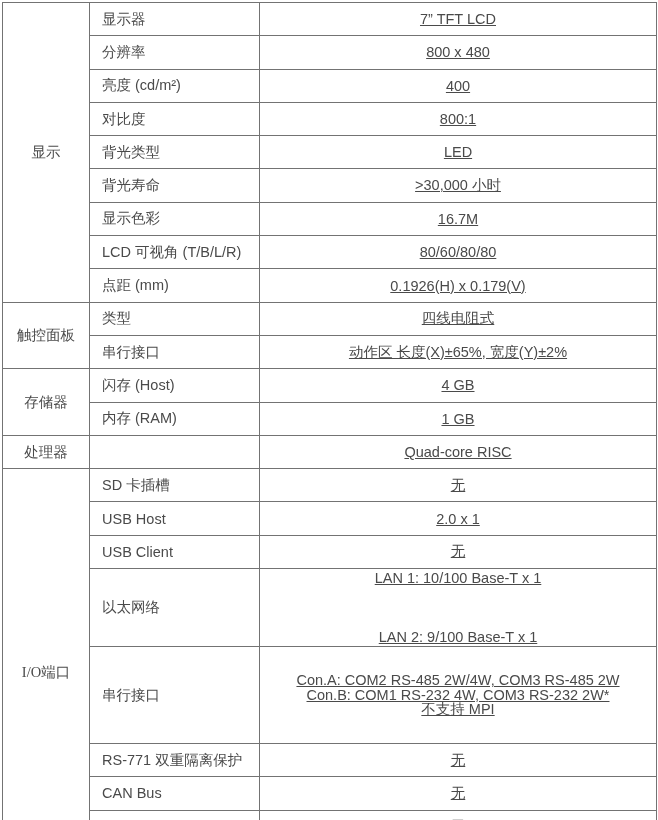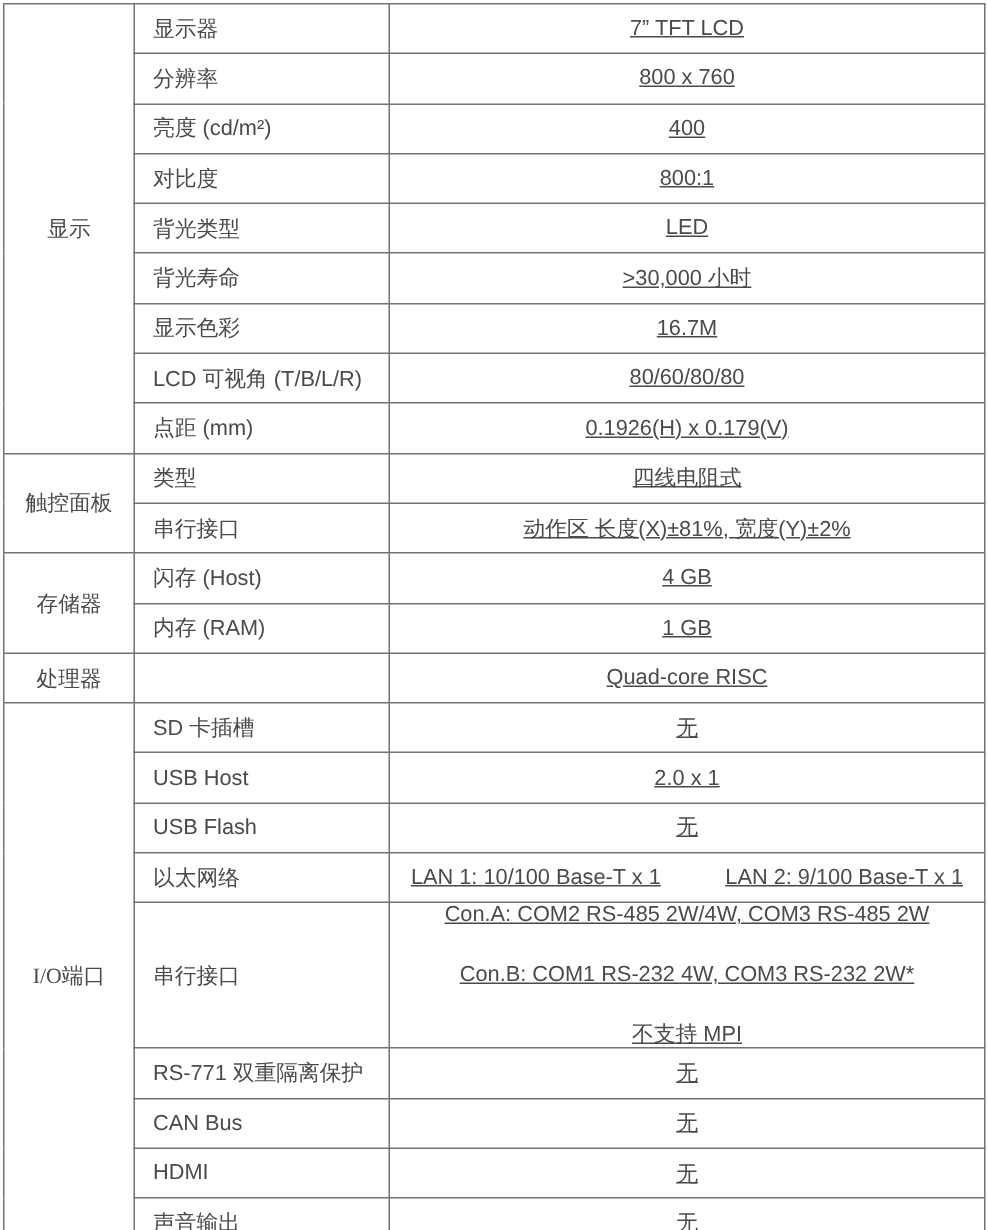--- a/index.html
+++ b/index.html
@@ -38,49 +38,50 @@
     padding: 0 4px 0 12px;
   }
   .val {
     text-align: center;
     text-decoration: underline;
   }
   tr.tall { height: 94px; }
   .val-lines {
     display: flex;
     flex-direction: column;
-    justify-content: space-between;
+    justify-content: center;
     height: 94px;
   }
   .val-lines > div { line-height: 1; }
   .val-split {
     display: flex;
-    justify-content: center;
+    justify-content: space-between;
     gap: 43px;
+    flex-direction: column;
   }
 </style>
 </head>
 <body>
 
 <table class="spec-table">
   <colgroup>
     <col class="col-cat">
       <col class="col-prop">
       <col class="col-val">
   </colgroup>
 
   <tbody>
     <tr>
       <td class="cat" rowspan="9">显示</td>
       <td class="prop">显示器</td>
       <td class="val">7” TFT LCD</td>
     </tr>
     <tr>
       <td class="prop">分辨率</td>
-      <td class="val">800 x 760</td>
+      <td class="val">800 x 480</td>
     </tr>
     <tr>
       <td class="prop">亮度 (cd/m²)</td>
       <td class="val">400</td>
     </tr>
     <tr>
       <td class="prop">对比度</td>
       <td class="val">800:1</td>
     </tr>
     <tr>
@@ -106,21 +107,21 @@
   </tbody>
 
   <tbody>
     <tr>
       <td class="cat" rowspan="2">触控面板</td>
       <td class="prop">类型</td>
       <td class="val">四线电阻式</td>
     </tr>
     <tr>
       <td class="prop">串行接口</td>
-      <td class="val">动作区 长度(X)±81%, 宽度(Y)±2%</td>
+      <td class="val">动作区 长度(X)±65%, 宽度(Y)±2%</td>
     </tr>
   </tbody>
 
   <tbody>
     <tr>
       <td class="cat" rowspan="2">存储器</td>
       <td class="prop">闪存 (Host)</td>
       <td class="val">4 GB</td>
     </tr>
     <tr>
@@ -141,21 +142,21 @@
     <tr>
       <td class="cat" rowspan="9">I/O端口</td>
       <td class="prop">SD 卡插槽</td>
       <td class="val">无</td>
     </tr>
     <tr>
       <td class="prop">USB Host</td>
       <td class="val">2.0 x 1</td>
     </tr>
     <tr>
-      <td class="prop">USB Flash</td>
+      <td class="prop">USB Client</td>
       <td class="val">无</td>
     </tr>
     <tr>
       <td class="prop">以太网络</td>
       <td class="val">
         <div class="val-split">
           <span>LAN 1: 10/100 Base-T x 1</span>
           <span>LAN 2: 9/100 Base-T x 1</span>
         </div>
       </td>

